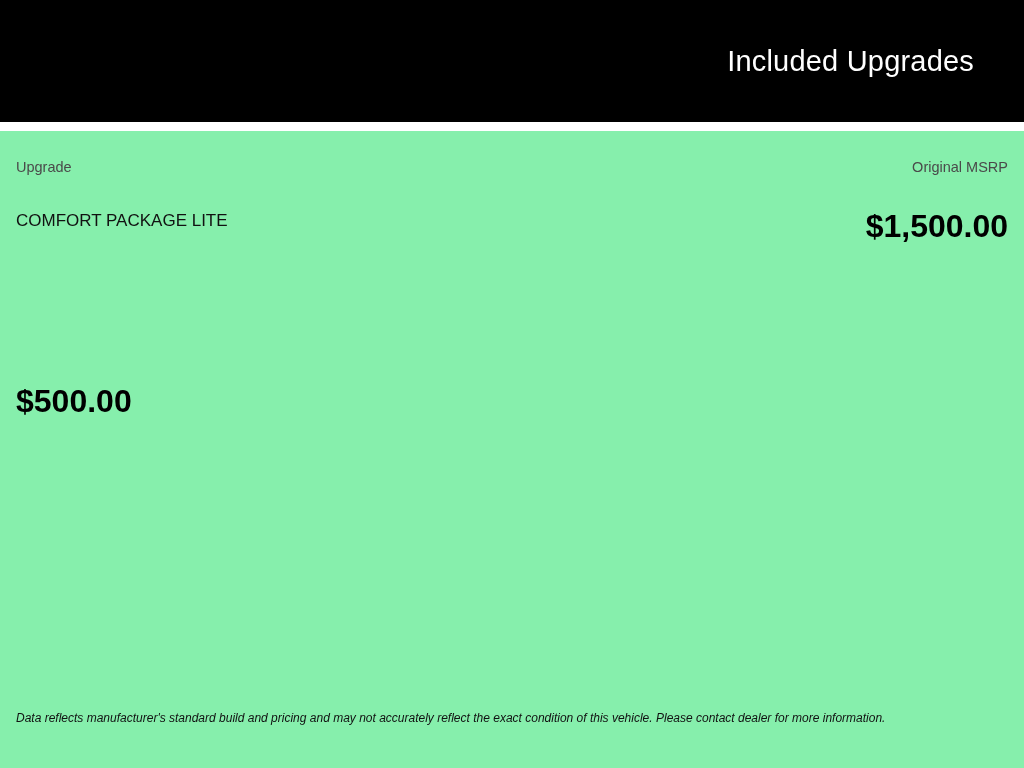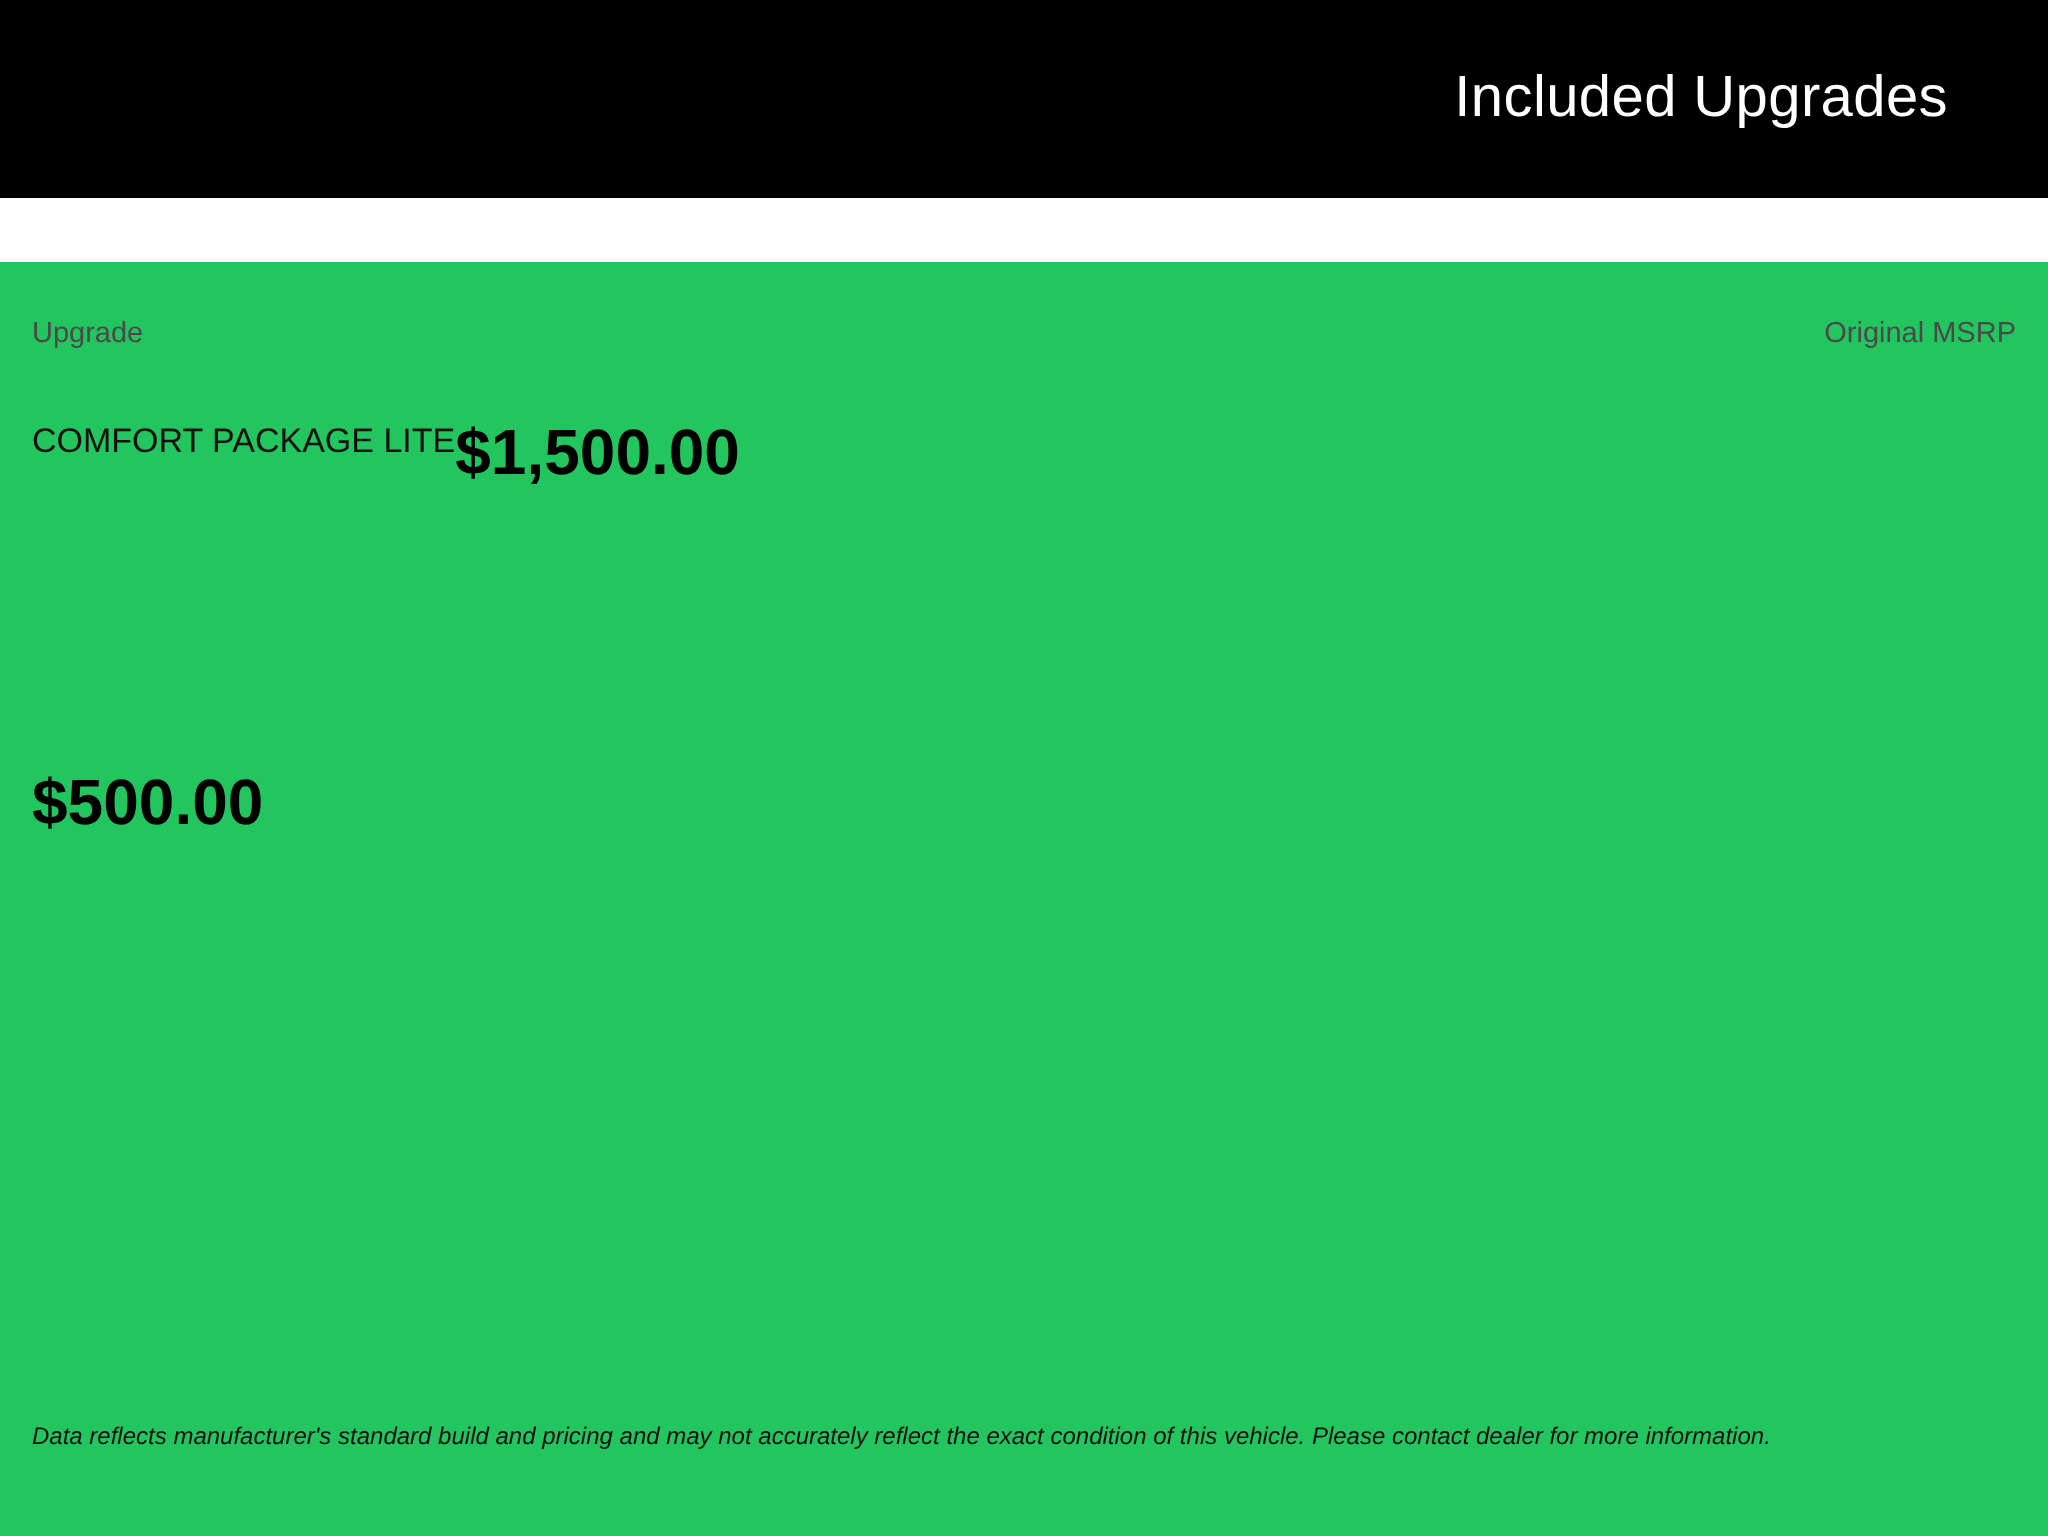--- a/index.html
+++ b/index.html
@@ -21,21 +21,21 @@
     height: 768px;
     background: #ffffff;
   }
 
   
   .header-banner {
     position: absolute;
     left: 0;
     top: 0;
     width: 1024px;
-    height: 99px;
+    height: 122px;
     background: #000000;
     display: flex;
     align-items: center;
     justify-content: flex-end;
     box-sizing: border-box;
     padding-right: 50px;
   }
   .header-title {
     color: #ffffff;
     font-size: 29px;
@@ -46,21 +46,21 @@
 
   
   .table-wrap {
     position: absolute;
     left: 0;
     top: 131px;
     width: 1024px;
     height: 637px;
     box-sizing: border-box;
     padding: 0 16px 0 16px;
-    background: #22c55e;
+    background: #86efac;
   }
 
   .col-head-row {
     display: flex;
     justify-content: space-between;
     align-items: baseline;
     height: 78px;
     padding-top: 28px;
     box-sizing: border-box;
   }
@@ -68,20 +68,21 @@
     font-size: 14.5px;
     color: #4a4a4a;
     font-weight: 400;
   }
   .col-head.right {
     text-align: left;
   }
 
   .row {
     display: flex;
+    justify-content: space-between;
     align-items: flex-start;
     height: 175px;
     box-sizing: border-box;
   }
   .row-name {
     font-size: 17px;
     font-weight: 400;
     color: #111111;
     line-height: 1.1;
     padding-top: 3px;

